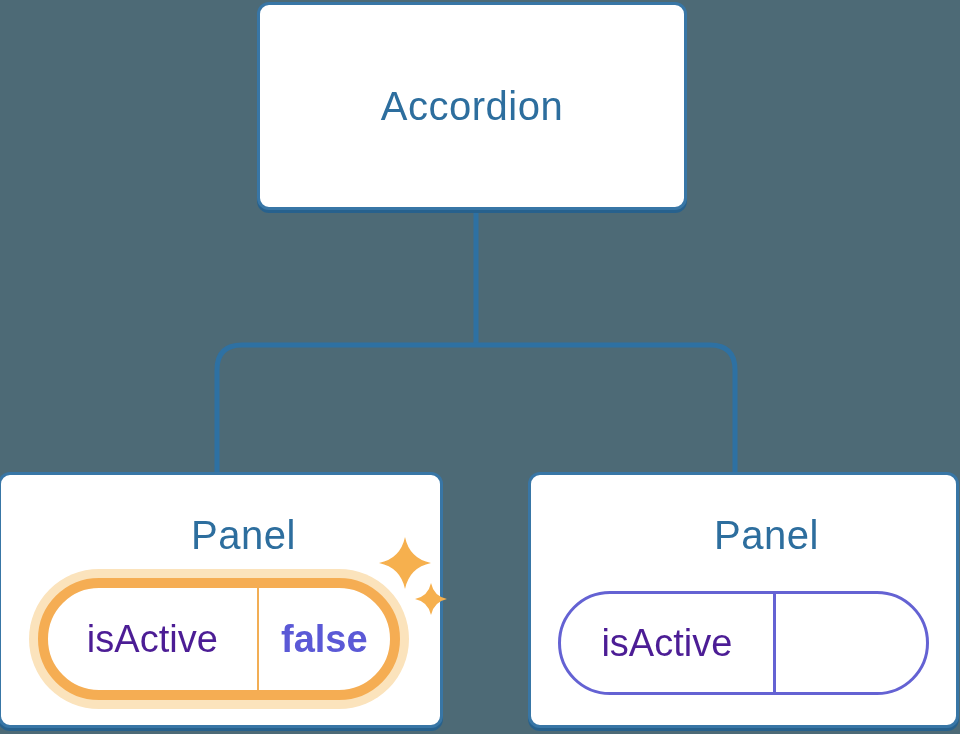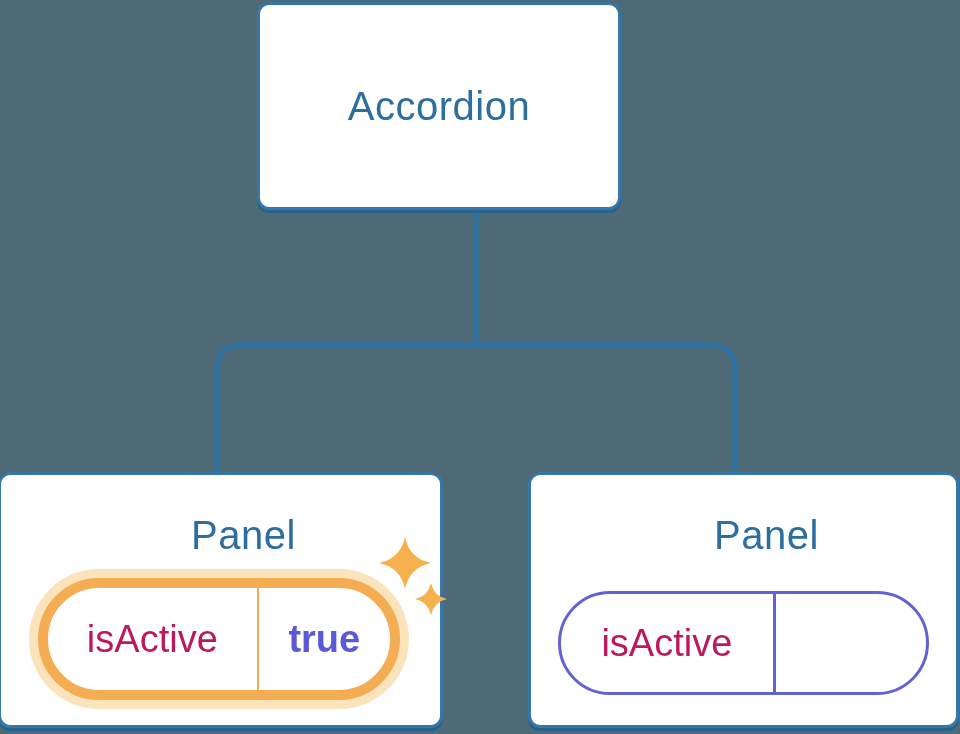--- a/index.html
+++ b/index.html
@@ -24,21 +24,21 @@
   .node {
     position: absolute;
     background: #ffffff;
     border: 3px solid #3876a6;
     border-radius: 12px;
     box-shadow: 0 3px 0 #27618d;
     box-sizing: border-box;
   }
   .root-node {
     left: 257px; top: 2px;
-    width: 364px; height: 208px;
+    width: 430px; height: 208px;
     display: flex;
     align-items: center;
     justify-content: center;
   }
   .node-title {
     color: #2d6e9e;
     font-size: 40px;
     letter-spacing: 0.5px;
     font-weight: 400;
   }
@@ -83,21 +83,21 @@
     border-radius: 54px;
     box-sizing: border-box;
     display: flex;
     overflow: hidden;
   }
   .pill-cell {
     display: flex;
     align-items: center;
     justify-content: center;
     font-size: 38px;
-    color: #be185d;
+    color: #4c1d95;
   }
   .cell-name-active  { flex: 0 0 61%; }
   .cell-value-active { flex: 1; font-weight: bold; color: #5b59d6; }
   .cell-name-plain   { flex: 0 0 58%; }
   .cell-value-plain  { flex: 1; }
   .pill-divider-active { width: 2px; background: #f2ae55; }
   .pill-divider-plain  { width: 3px; background: #6462d3; }
   .sparkles {
     position: absolute;
     left: 378px; top: 60px;
@@ -124,21 +124,21 @@
 
     <svg class="sparkles" viewBox="0 0 72 84">
       <path d="M26 2 Q30.5 23.5 52 28 Q30.5 32.5 26 54 Q21.5 32.5 0 28 Q21.5 23.5 26 2 Z" fill="#f6b04e"></path>
       <path d="M52 48 Q54.8 61.2 68 64 Q54.8 66.8 52 80 Q49.2 66.8 36 64 Q49.2 61.2 52 48 Z" fill="#f6b04e"></path>
     </svg>
 
     <div class="state-glow">
       <div class="state-pill-active">
         <div class="pill-cell cell-name-active">isActive</div>
         <div class="pill-divider-active"></div>
-        <div class="pill-cell cell-value-active">true</div>
+        <div class="pill-cell cell-value-active">false</div>
       </div>
     </div>
   </div>
 
   <div class="node panel-node panel-right">
     <div class="node-title panel-title">Panel</div>
 
     <div class="state-pill-plain">
       <div class="pill-cell cell-name-plain">isActive</div>
       <div class="pill-divider-plain"></div>

